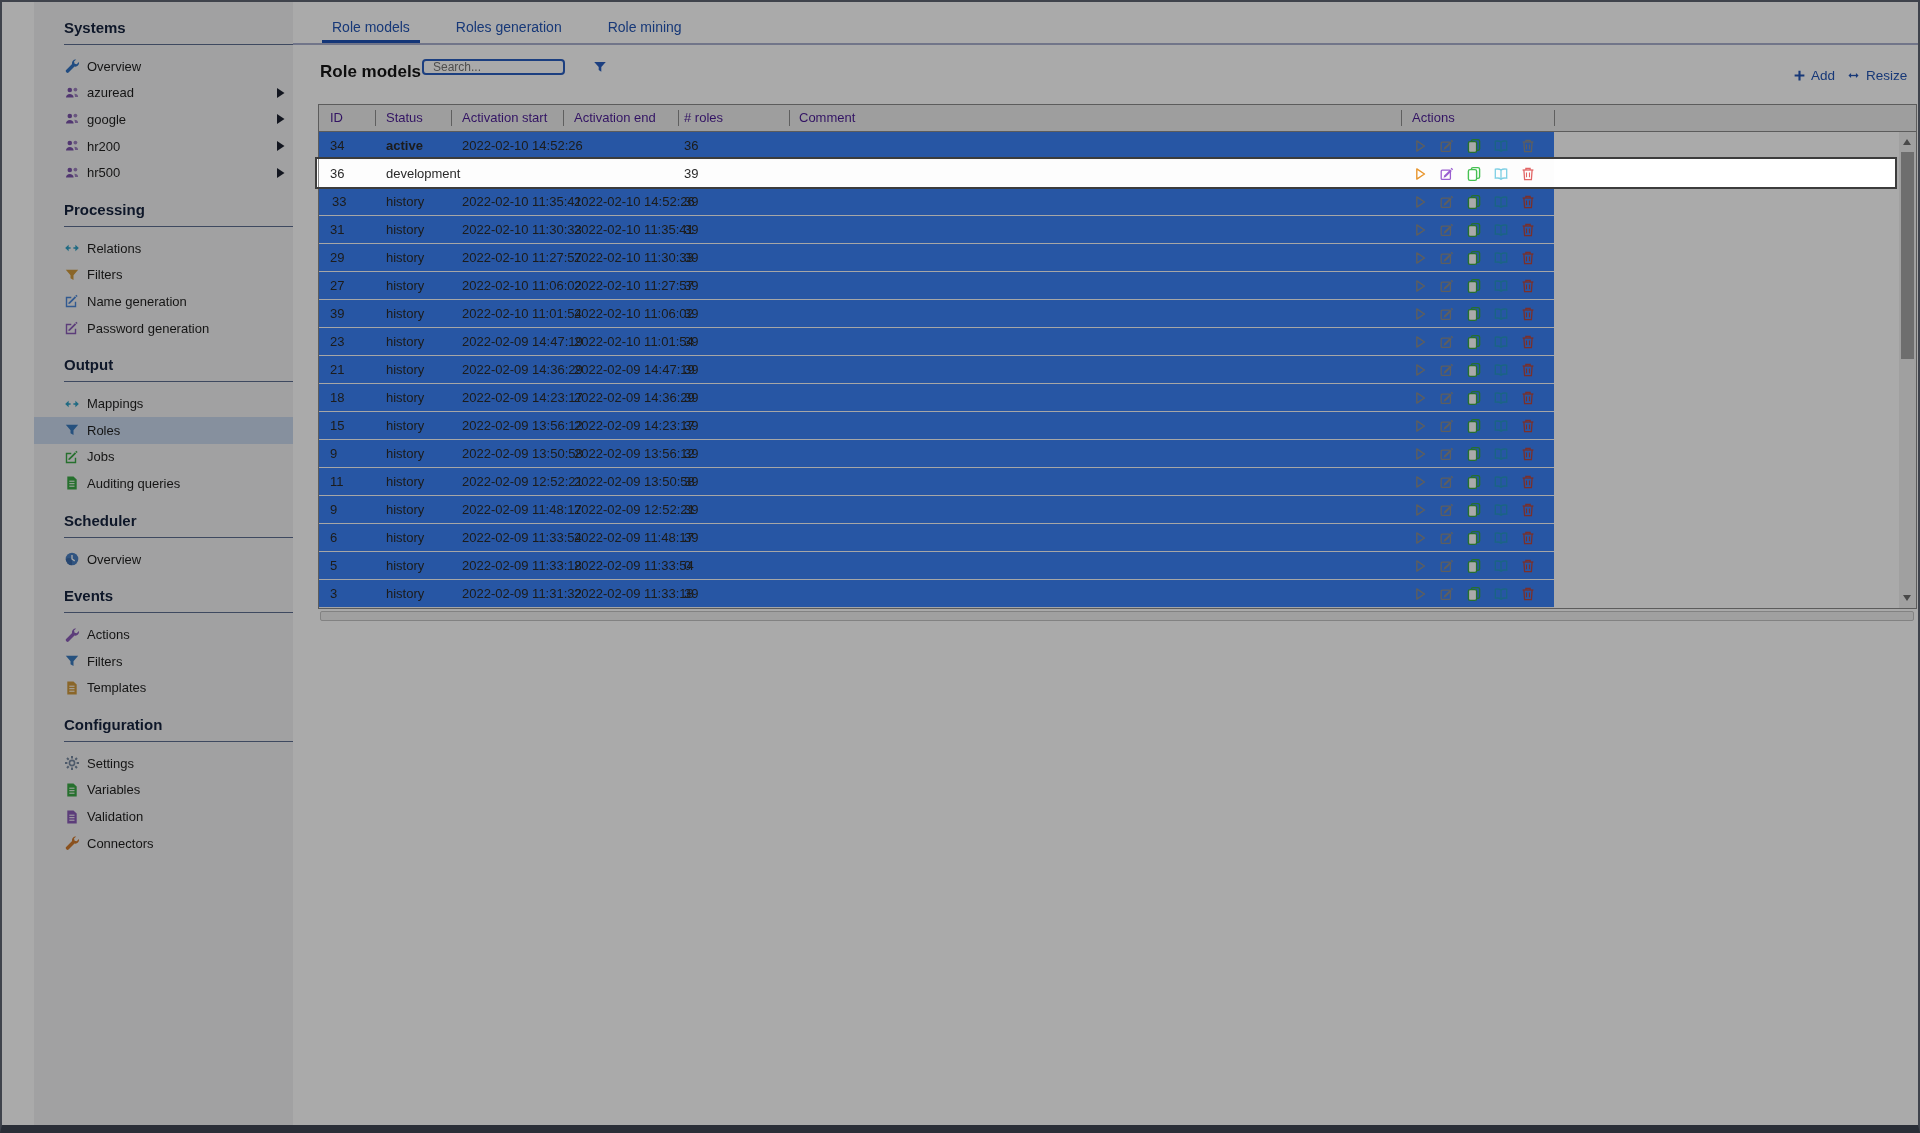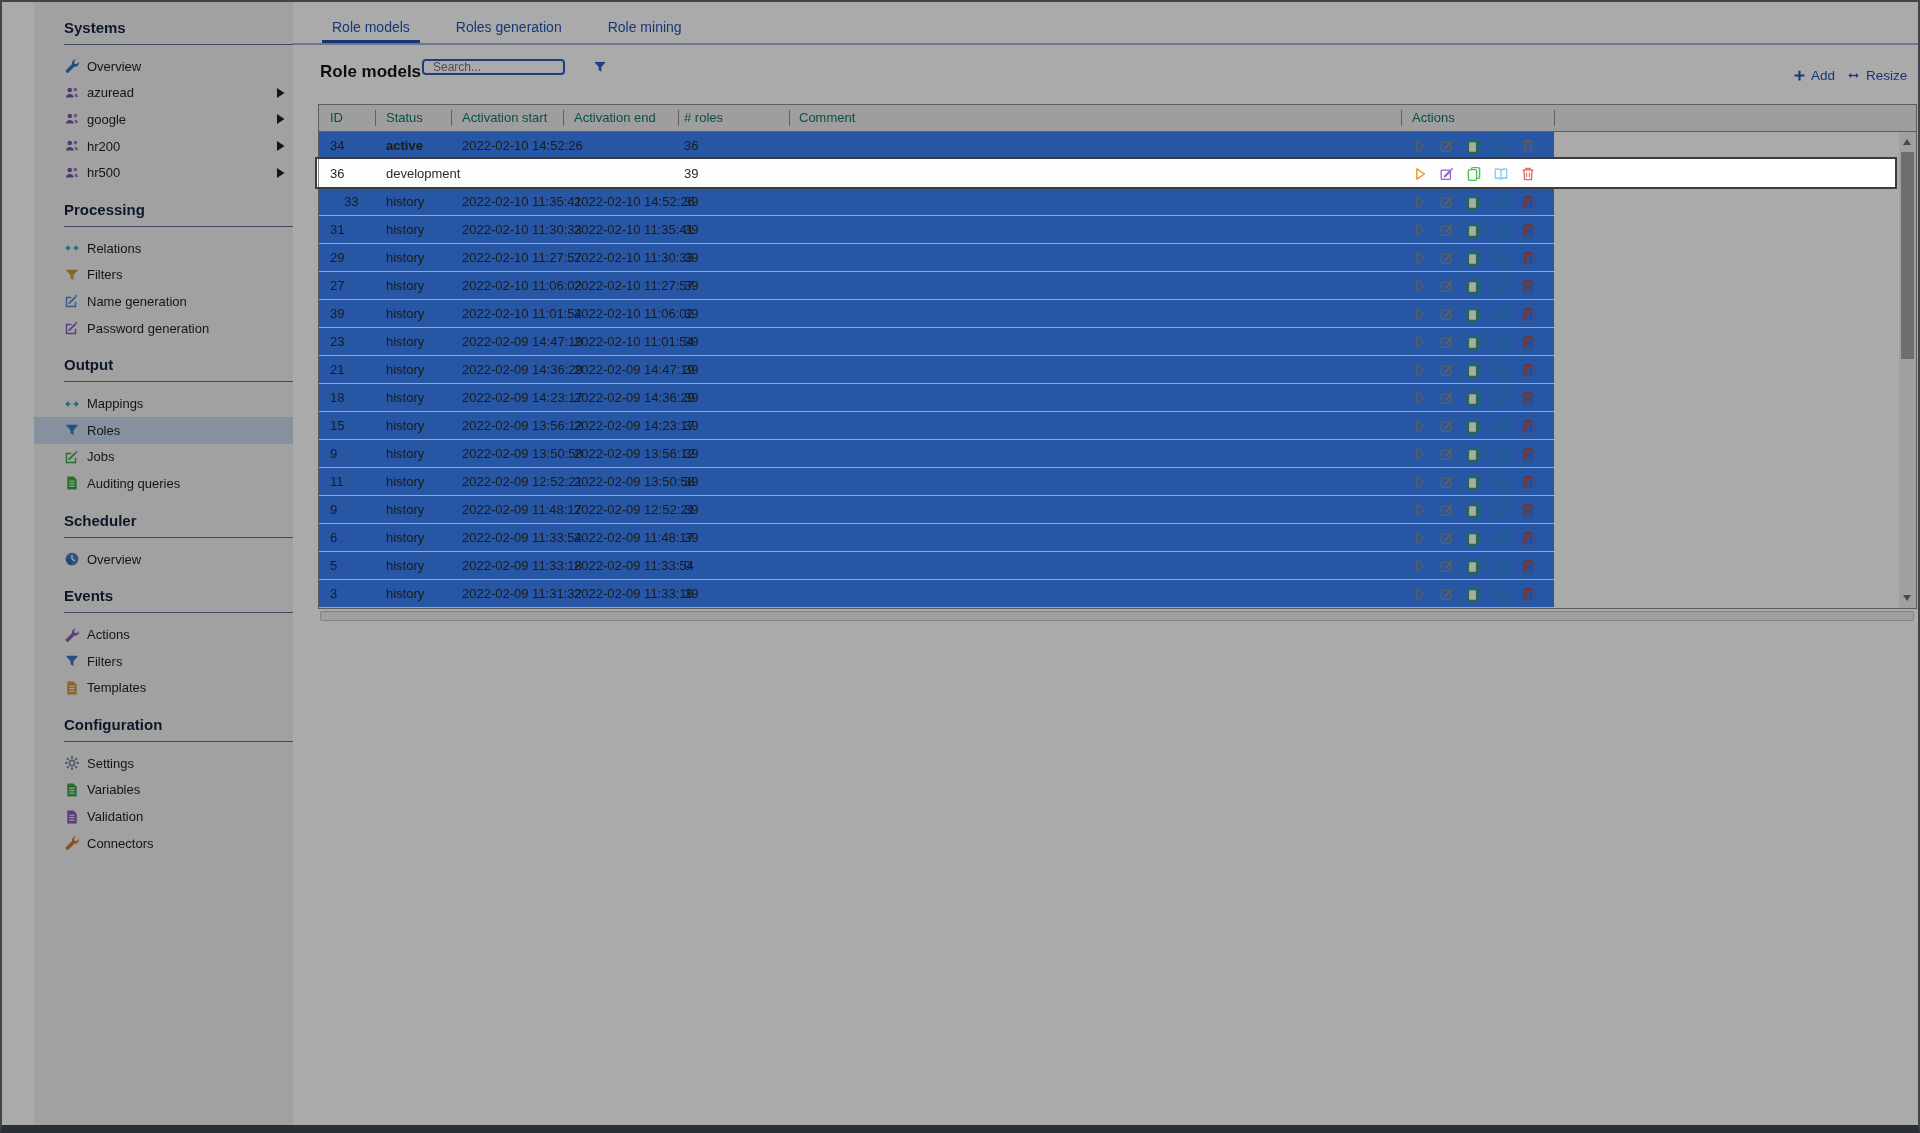--- a/index.html
+++ b/index.html
@@ -51,21 +51,21 @@
     position:absolute; top:66px; display:flex; align-items:center; gap:5px;
     font-size:13.5px; color:#2355b4; cursor:pointer;
   }
   .btn-add{ left:1500px; } .btn-resize{ left:1553px; }
   
   .grid{
     position:absolute; left:25px; top:102px; width:1599px; height:505px;
     border:1px solid #8a8a8a; background:#ffffff;
   }
   .g-head{ position:relative; height:27px; background:#ededee; border-bottom:1px solid #8a8a8a; }
-  .g-head .hcell{ position:absolute; top:0; line-height:26px; font-size:13px; color:#0f766e; }
+  .g-head .hcell{ position:absolute; top:0; line-height:26px; font-size:13px; color:#4c1d95; }
   .g-head .hsep{ position:absolute; top:5px; width:1px; height:16px; background:#8f8f8f; }
   .g-rows{ position:relative; }
   .g-row{ position:relative; width:1235px; height:28px; background:#3b82f6; border-bottom:1px solid #fafafa; }
   .g-row.v-development{ background:#fdfdfd; }
   .g-row .cell{ position:absolute; top:0; line-height:27px; font-size:13px; color:#2a2a2a; white-space:nowrap; }
   .g-row .acts{ position:absolute; left:1093px; top:0; height:27px; display:flex; align-items:center; gap:11px; }
   .g-row .acts .aico{ width:16px; height:16px; display:flex; cursor:pointer; }
   
   .vscroll{ position:absolute; right:0; top:27px; bottom:0; width:17px; background:#f1f1f1; }
   .vthumb{ position:absolute; left:2px; width:13px; top:20px; height:207px; background:#a6a6a6; }
@@ -472,21 +472,21 @@
                 <svg width="16" height="16" viewBox="0 0 16 16">
                   <path d="M2.6 4h10.8" stroke="#e26565" stroke-width="1.3"></path>
                   <path d="M5.9 4V2.5h4.2V4" fill="none" stroke="#e26565" stroke-width="1.3"></path>
                   <path d="M3.9 4l.7 9.6h6.8L12.1 4" fill="none" stroke="#e26565" stroke-width="1.3"></path>
                   <path d="M6.5 6.4v4.8M9.5 6.4v4.8" stroke="#e26565" stroke-width="1.1"></path>
                 </svg>
               </span>
             </div>
           </div>
           <div class="g-row v-history">
-            <div class="cell" style="left: 25px;">33</div>
+            <div class="cell" style="left: 13px;">33</div>
             <div class="cell" style="left: 67px;">history</div>
             <div class="cell" style="left: 143px;">2022-02-10 11:35:41</div>
             <div class="cell" style="left: 255px;">2022-02-10 14:52:26</div>
             <div class="cell" style="left: 365px;">39</div>
             <div class="acts">
               <span class="aico">
                 <svg width="16" height="16" viewBox="0 0 16 16">
                   <path d="M4.8 2.9 12.5 8 4.8 13.1z" fill="none" stroke="#8d8d8d" stroke-width="1.4" stroke-linejoin="round"></path>
                 </svg>
               </span>

